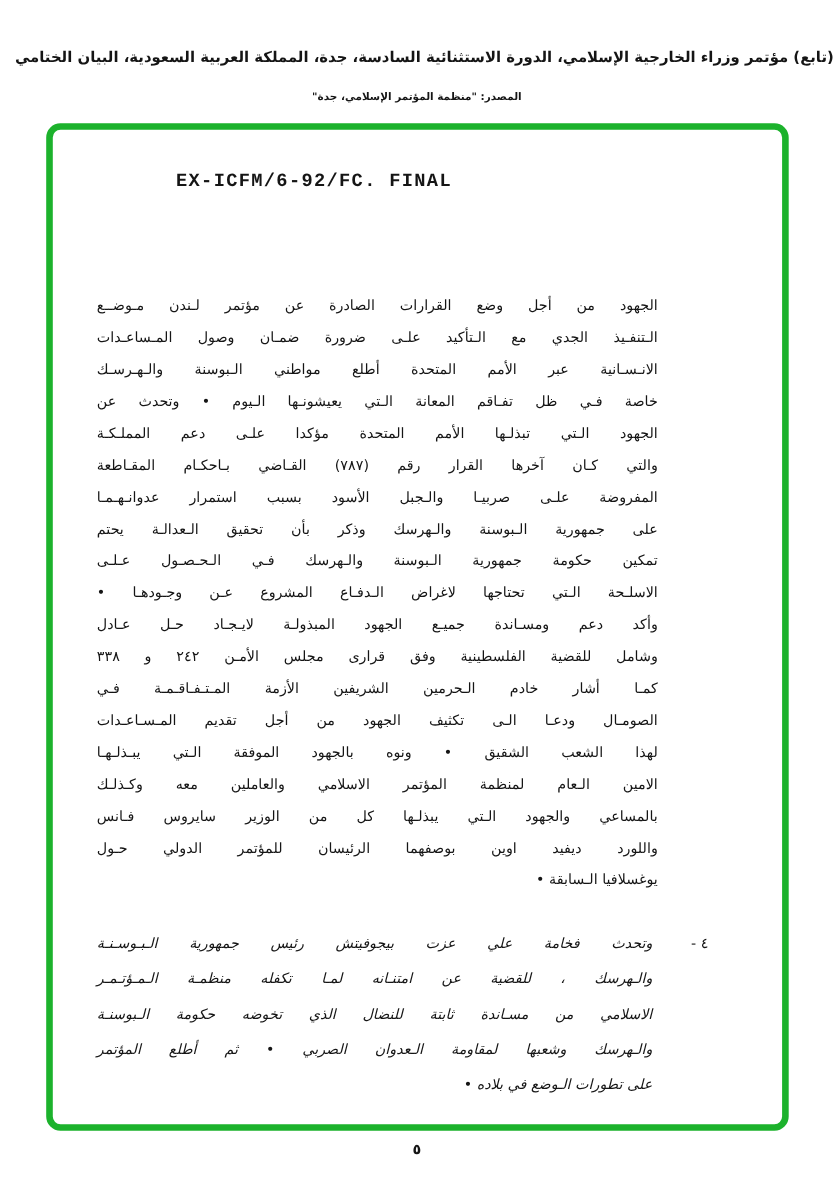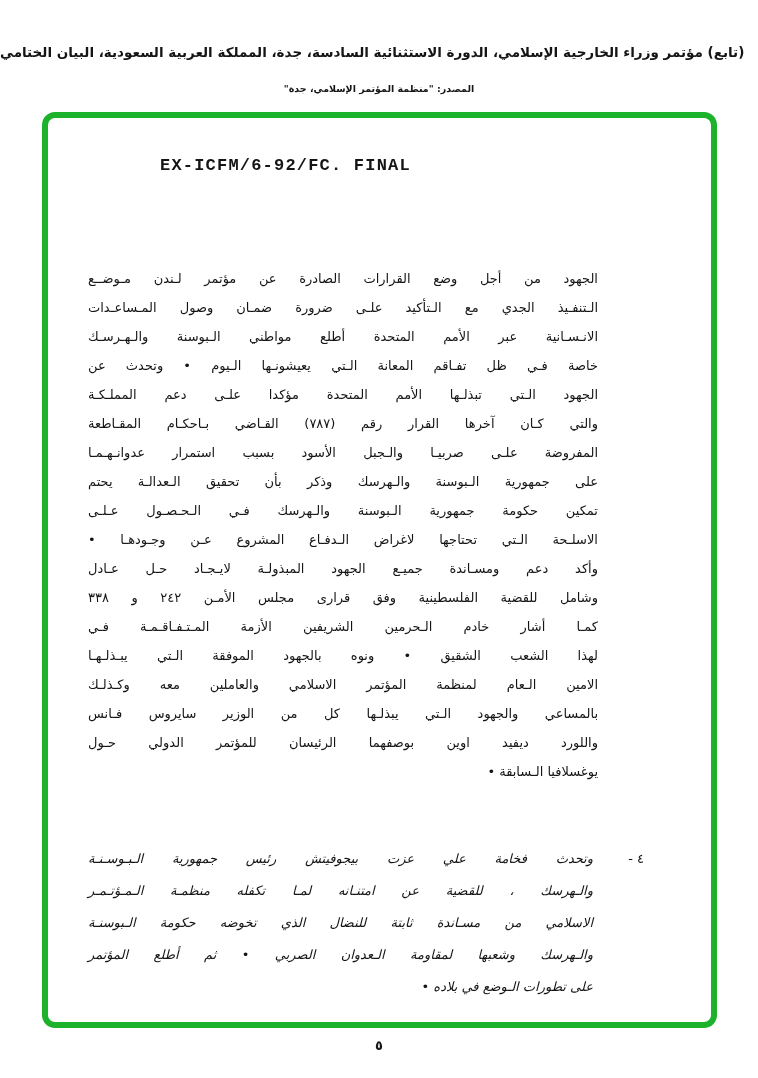--- a/index.html
+++ b/index.html
@@ -4,21 +4,21 @@
 <style>
   :root{ --frame-green:#1cb22c; --ink:#151515; }
   html,body{ margin:0; padding:0; }
   body{
     width:758px; height:1078px; position:relative;
     background:#ffffff; overflow:hidden;
     font-family:"DejaVu Sans", sans-serif; color:var(--ink);
   }
   .header-title{
     position:absolute; top:44px; left:0; width:758px;
-    direction:rtl; text-align:left; white-space:nowrap;
+    direction:rtl; text-align:right; white-space:nowrap;
     font-weight:bold; font-size:13.5px; letter-spacing:0;
   }
   .header-source{
     position:absolute; top:83px; left:0; width:758px;
     direction:rtl; text-align:center;
     font-weight:bold; font-size:9.5px;
   }
   .doc-frame{
     position:absolute; left:42px; top:112px;
     width:675px; height:916px; box-sizing:border-box;
@@ -71,20 +71,21 @@
     <div class="tline jline">خاصة فـي ظل تفـاقم المعانة الـتي يعيشونـها الـيوم • وتحدث عن</div>
     <div class="tline jline">الجهود الـتي تبذلـها الأمم المتحدة مؤكدا علـى دعم المملـكـة</div>
     <div class="tline jline">والتي كـان آخرها القرار رقم (٧٨٧) القـاضي بـاحكـام المقـاطعة</div>
     <div class="tline jline">المفروضة علـى صربيـا والـجبل الأسود بسبب استمرار عدوانـهـمـا</div>
     <div class="tline jline">على جمهورية الـبوسنة والـهرسك وذكر بأن تحقيق الـعدالـة يحتم</div>
     <div class="tline jline">تمكين حكومة جمهورية الـبوسنة والـهرسك فـي الـحـصـول عـلـى</div>
     <div class="tline jline">الاسلـحة الـتي تحتاجها لاغراض الـدفـاع المشروع عـن وجـودهـا •</div>
     <div class="tline jline">وأكد دعم ومسـاندة جميـع الجهود المبذولـة لايـجـاد حـل عـادل</div>
     <div class="tline jline">وشامل للقضية الفلسطينية وفق قرارى مجلس الأمـن ٢٤٢ و ٣٣٨</div>
     <div class="tline jline">كمـا أشار خادم الـحرمين الشريفين الأزمة المـتـفـاقـمـة فـي</div>
+    <div class="tline jline">الصومـال ودعـا الـى تكثيف الجهود من أجل تقديم المـسـاعـدات</div>
     <div class="tline jline">لهذا الشعب الشقيق • ونوه بالجهود الموفقة الـتي يبـذلـهـا</div>
     <div class="tline jline">الامين الـعام لمنظمة المؤتمر الاسلامي والعاملين معه وكـذلـك</div>
     <div class="tline jline">بالمساعي والجهود الـتي يبذلـها كل من الوزير سايروس فـانس</div>
     <div class="tline jline">واللورد ديفيد اوين بوصفهما الرئيسان للمؤتمر الدولي حـول</div>
     <div class="tline rline">يوغسلافيا الـسابقة •</div>
   </div>
 
 <div class="item4-marker">٤ -</div>
 
 <div class="item4-lines">

